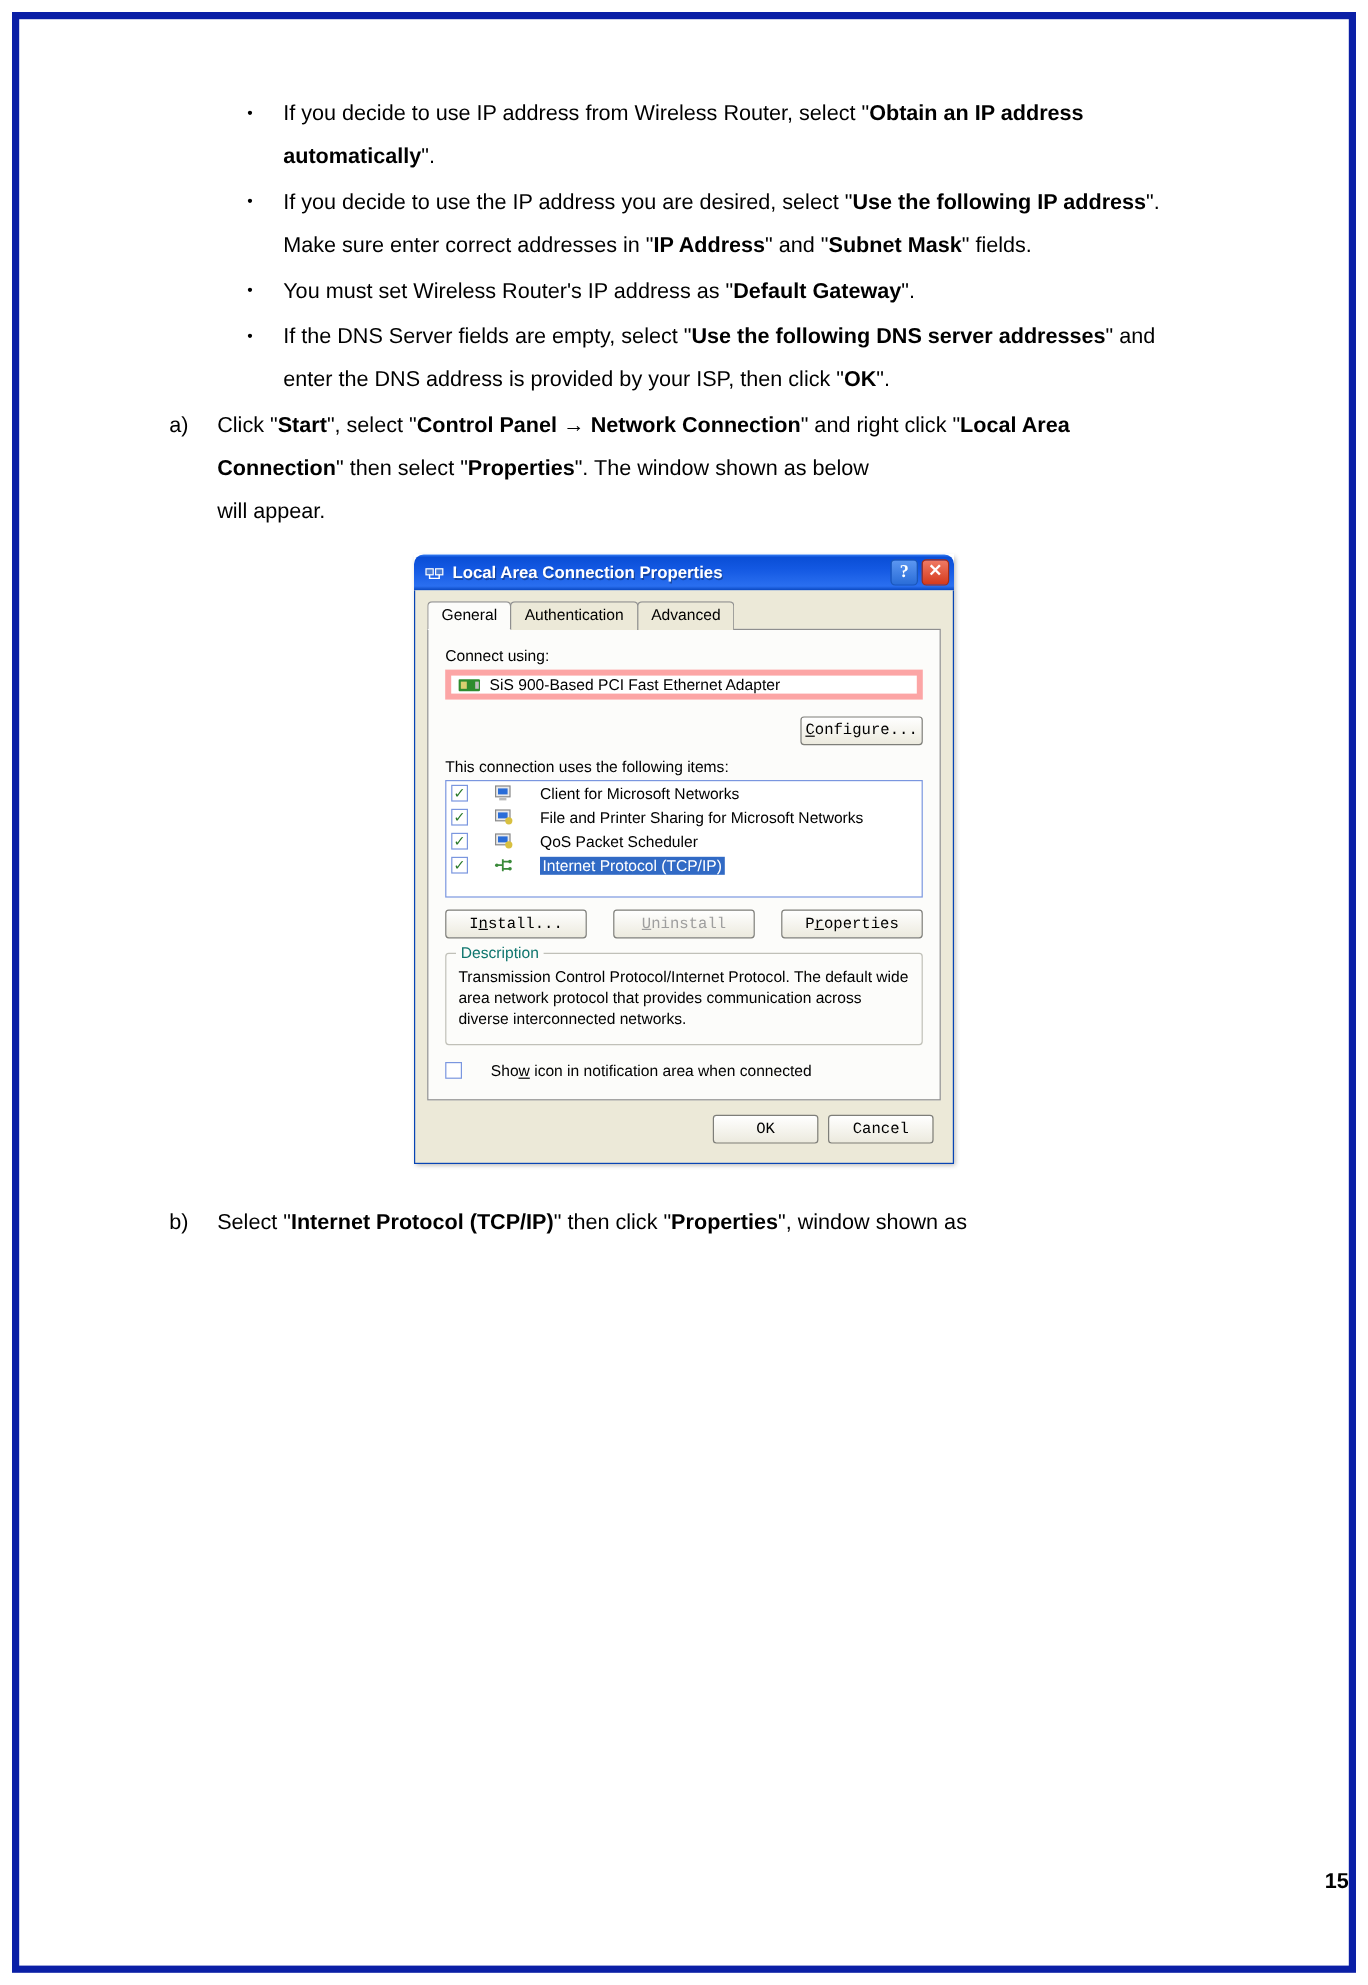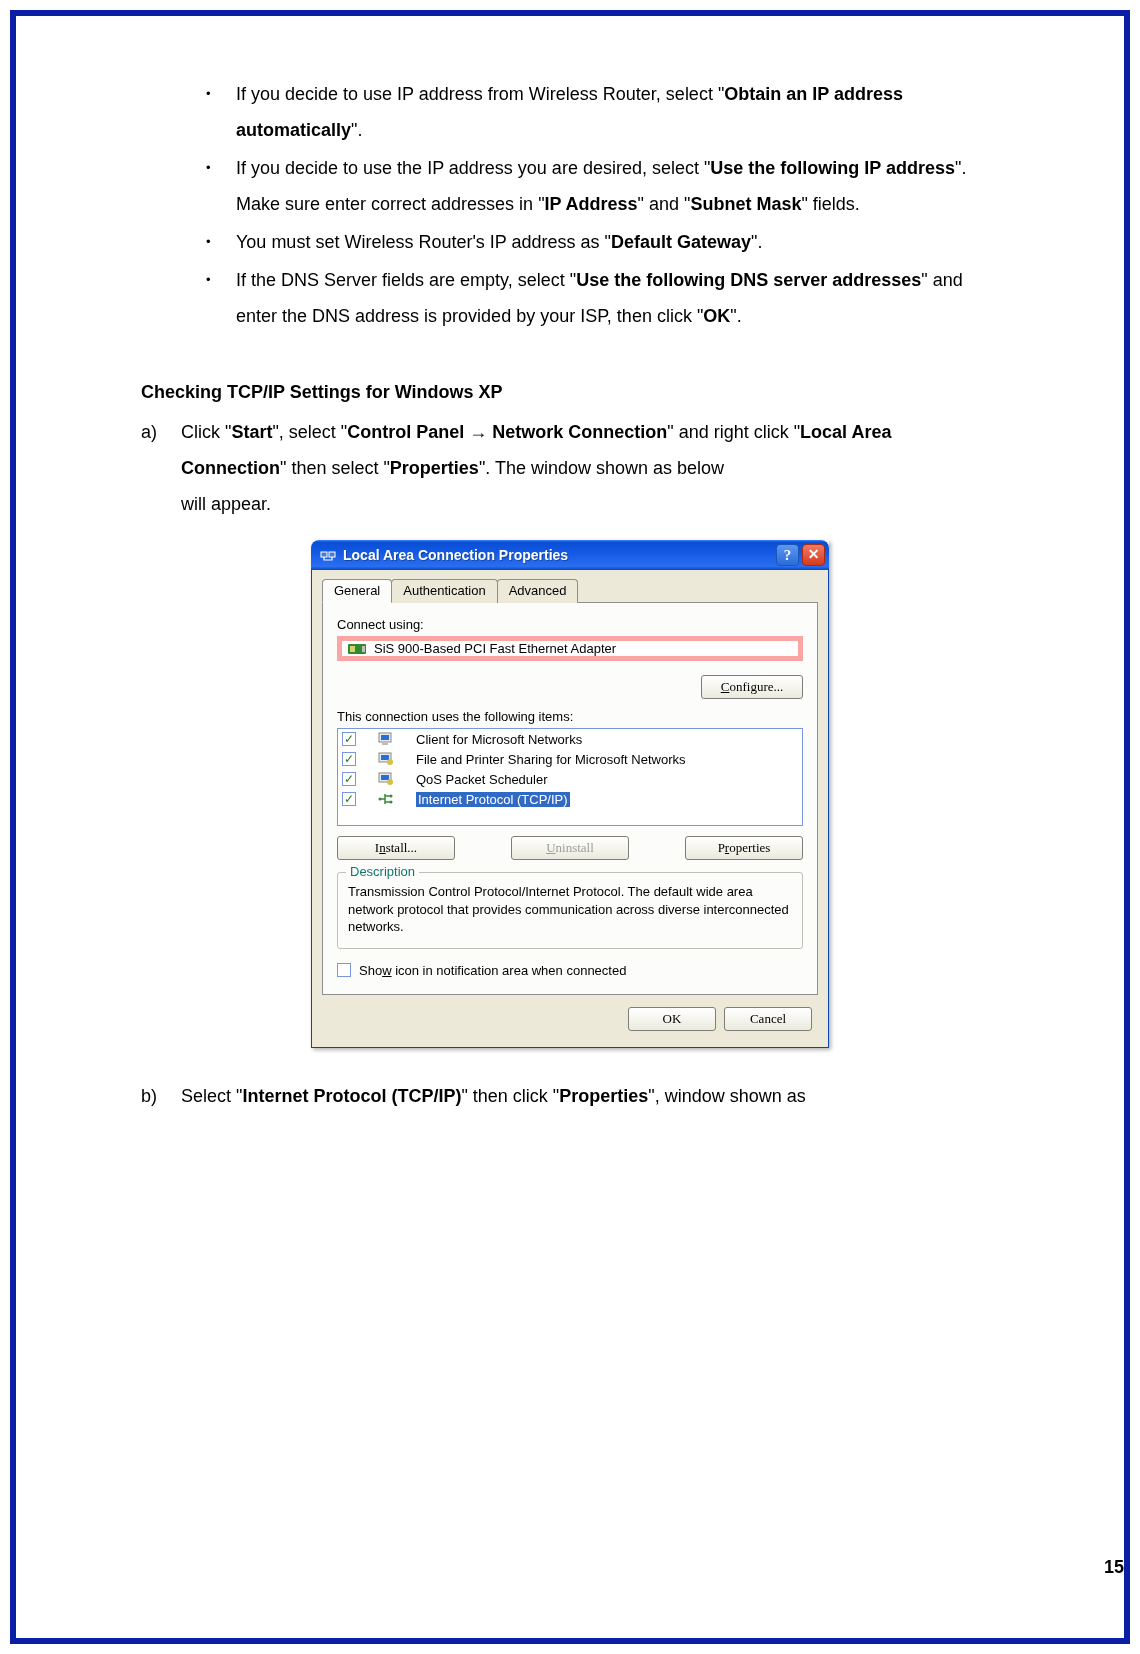--- a/index.html
+++ b/index.html
@@ -28,21 +28,21 @@
   .bt { flex: 1; }
   .heading { font-weight: bold; margin-top: 40px; margin-bottom: 4px; }
   .step { display: flex; }
   .step .lbl { width: 40px; flex: 0 0 40px; }
   .step .txt { flex: 1; }
   .after-step { padding-left: 40px; }
   .page-num { position:absolute; bottom: 60px; left:0; right:0; text-align:right; font-weight:bold; font-size:18px;}
 
   
   .dialog {
-    width: 518px;
+    width: 450px;
     margin: 18px auto 30px;
     font-family: Tahoma, Arial, sans-serif;
     font-size: 13px;
     line-height: 1.2;
     color: #000;
     box-shadow: 2px 2px 4px rgba(0,0,0,.3);
   }
   .titlebar {
     height: 30px;
     background: linear-gradient(to bottom, #3a82f7 0%, #0a4ed6 8%, #1358e2 40%, #2a6ff0 88%, #0846bf 100%);
@@ -62,35 +62,35 @@
     border: 1px solid #0744b5; border-top:none;
     padding: 8px 10px 12px;
   }
   .tabs { display:flex; position:relative; top:1px; z-index:2;}
   .tab { background:#ece9d8; border:1px solid #8f8f8f; border-bottom:none; border-radius:4px 4px 0 0; padding:3px 11px; margin-right:-1px; font-size:13px;}
   .tab.active { background:#fcfcfa; border-bottom:1px solid #fcfcfa; position:relative; z-index:3; font-weight:normal;}
   .tabpanel { background:#fcfcfa; border:1px solid #8f8f8f; padding:14px 14px 16px; position:relative; z-index:1;}
   .field-label { margin-bottom:4px; }
   .adapter-box { border:5px solid #fca5a5; background:#fff; height:25px; display:flex; align-items:center; padding:0 6px; margin-bottom:14px;}
   .adapter-box .aicon { width:20px; height:14px; margin-right:6px; display:flex; align-items:center;}
-  .xp-btn { background: linear-gradient(#fff,#eceade); border:1px solid #7e7e79; border-radius:3px; padding:3px 0; font-size:13px; font-family:Liberation Serif, serif; min-width:102px; text-align:center;}
+  .xp-btn { background: linear-gradient(#fff,#eceade); border:1px solid #7e7e79; border-radius:3px; padding:3px 0; font-size:13px; font-family:Liberation Mono, monospace; min-width:102px; text-align:center;}
   .xp-btn.disabled { color:#9e9e9e; }
   .row-right { display:flex; justify-content:flex-end; margin-bottom:10px;}
   .listbox { border:1px solid #7a96df; background:#fff; height:98px; overflow:hidden; margin-bottom:10px;}
   .li { display:flex; align-items:center; height:20px; padding:0 4px; gap:21px;}
   .li.sel .litxt { background:#316ac5; color:#fff; padding:0 2px;}
   .chk { width:14px; height:14px; border:1px solid #7a96df; background:#fff; display:flex; align-items:center; justify-content:center; flex:0 0 14px;}
   .chk.on::after { content:"✓"; font-size:12px; color:#2a7a2a; line-height:1;}
   .liicon { width:18px; height:16px; display:flex; align-items:center; justify-content:center; flex:0 0 18px;}
   .btn-row3 { display:flex; justify-content:space-between; margin-bottom:12px;}
   .btn-row3 .xp-btn { min-width:118px;}
   .groupbox { border:1px solid #c0c0b8; border-radius:3px; padding:10px 10px 12px; position:relative; margin-bottom:14px;}
   .groupbox .legend { position:absolute; top:-9px; left:8px; background:#fcfcfa; padding:0 4px; color:#0f766e; font-size:13px;}
   .desc { font-size:13px; line-height:1.35;}
-  .chk-row { display:flex; align-items:center; gap:8px;}
+  .chk-row { display:flex; align-items:center; gap:24px;}
   .dlg-footer { display:flex; justify-content:flex-end; gap:8px; padding:12px 6px 4px;}
   .dlg-footer .xp-btn { min-width:88px;}
   .u { text-decoration: underline; }
   b { font-weight: bold; }
 </style>
 </head>
 <body>
 
 <div class="outer-border">
   <div class="content">
@@ -107,21 +107,20 @@
       <div class="bullet-row">
         <div class="dot">•</div>
         <div class="bt"><span>You must set Wireless Router's IP address as "</span><b>Default Gateway</b><span>".</span></div>
       </div>
       <div class="bullet-row">
         <div class="dot">•</div>
         <div class="bt"><span>If the DNS Server fields are empty, select "</span><b>Use the following DNS server addresses</b><span>" and enter the DNS address is provided by your ISP, then click "</span><b>OK</b><span>".</span></div>
       </div>
     </div>
 
-    <div class="heading">Checking TCP/IP Settings for Windows XP</div>
 
     <div class="step">
       <div class="lbl">a)</div>
       <div class="txt">
         <span>Click "</span><b>Start</b><span>", select "</span><b>Control Panel → Network Connection</b><span>" and right click "</span><b>Local Area Connection</b><span>" then select "</span><b>Properties</b><span>".    The window shown as below</span>
       </div>
     </div>
     <div class="after-step">will appear.</div>
 
     <div class="dialog">

